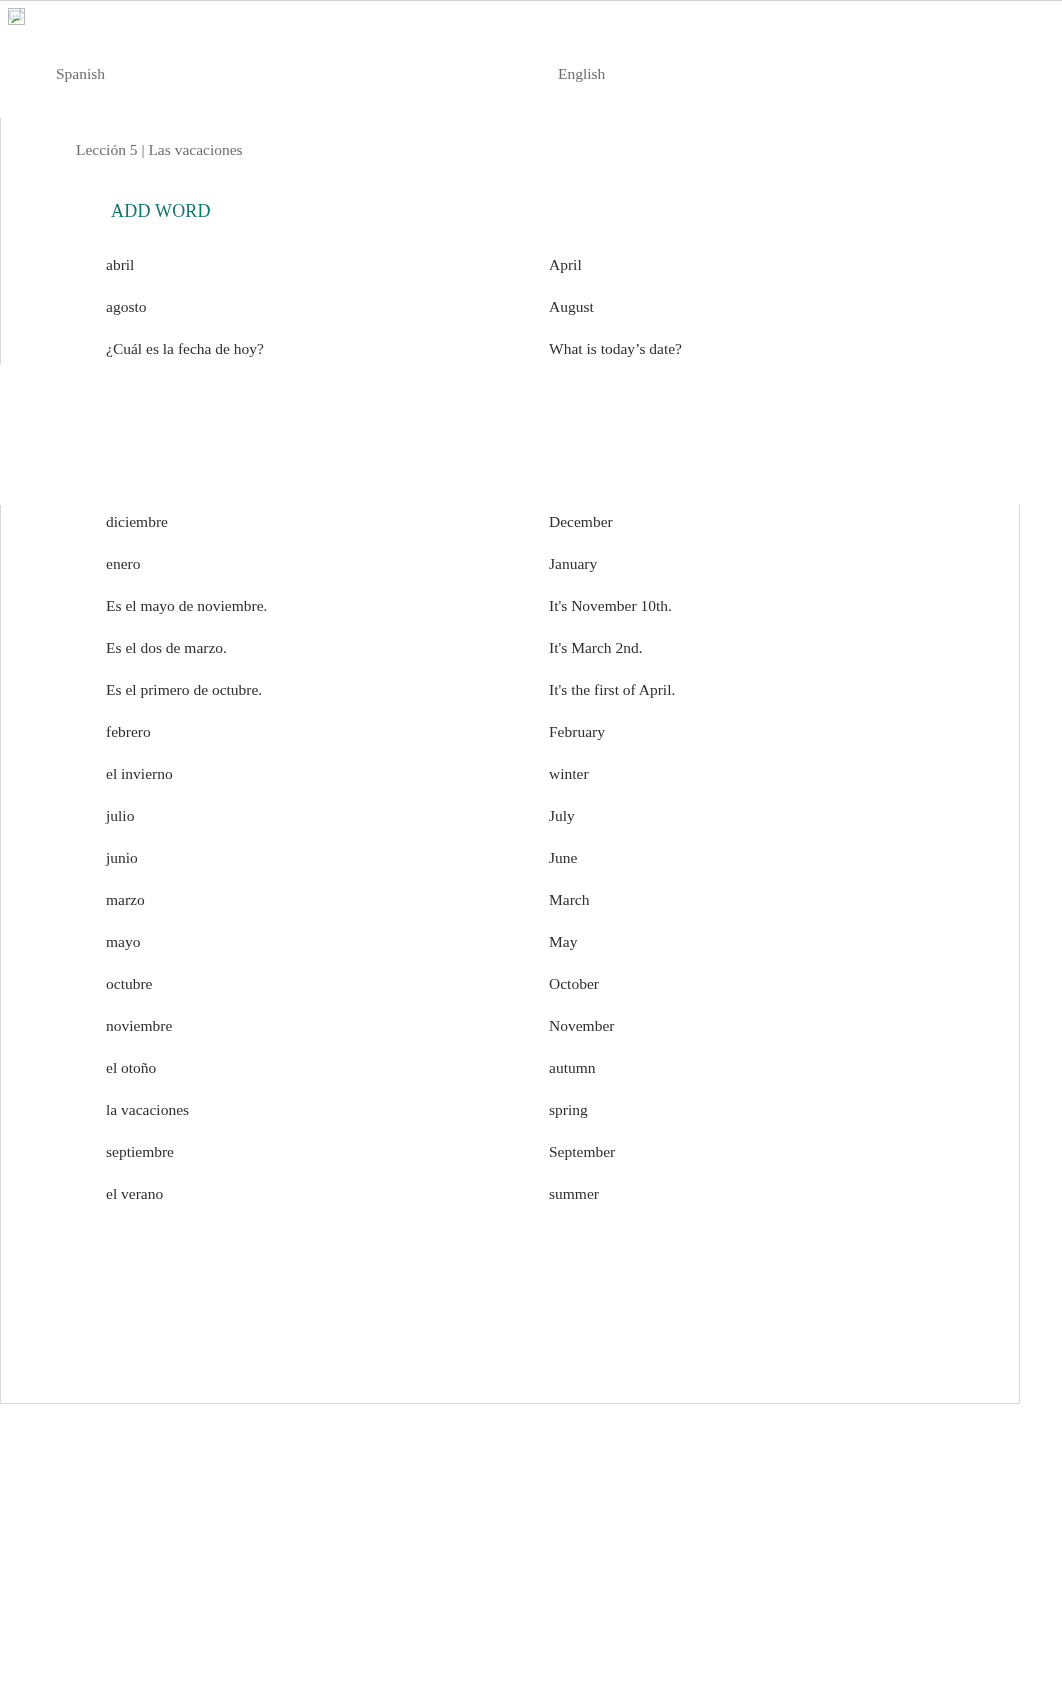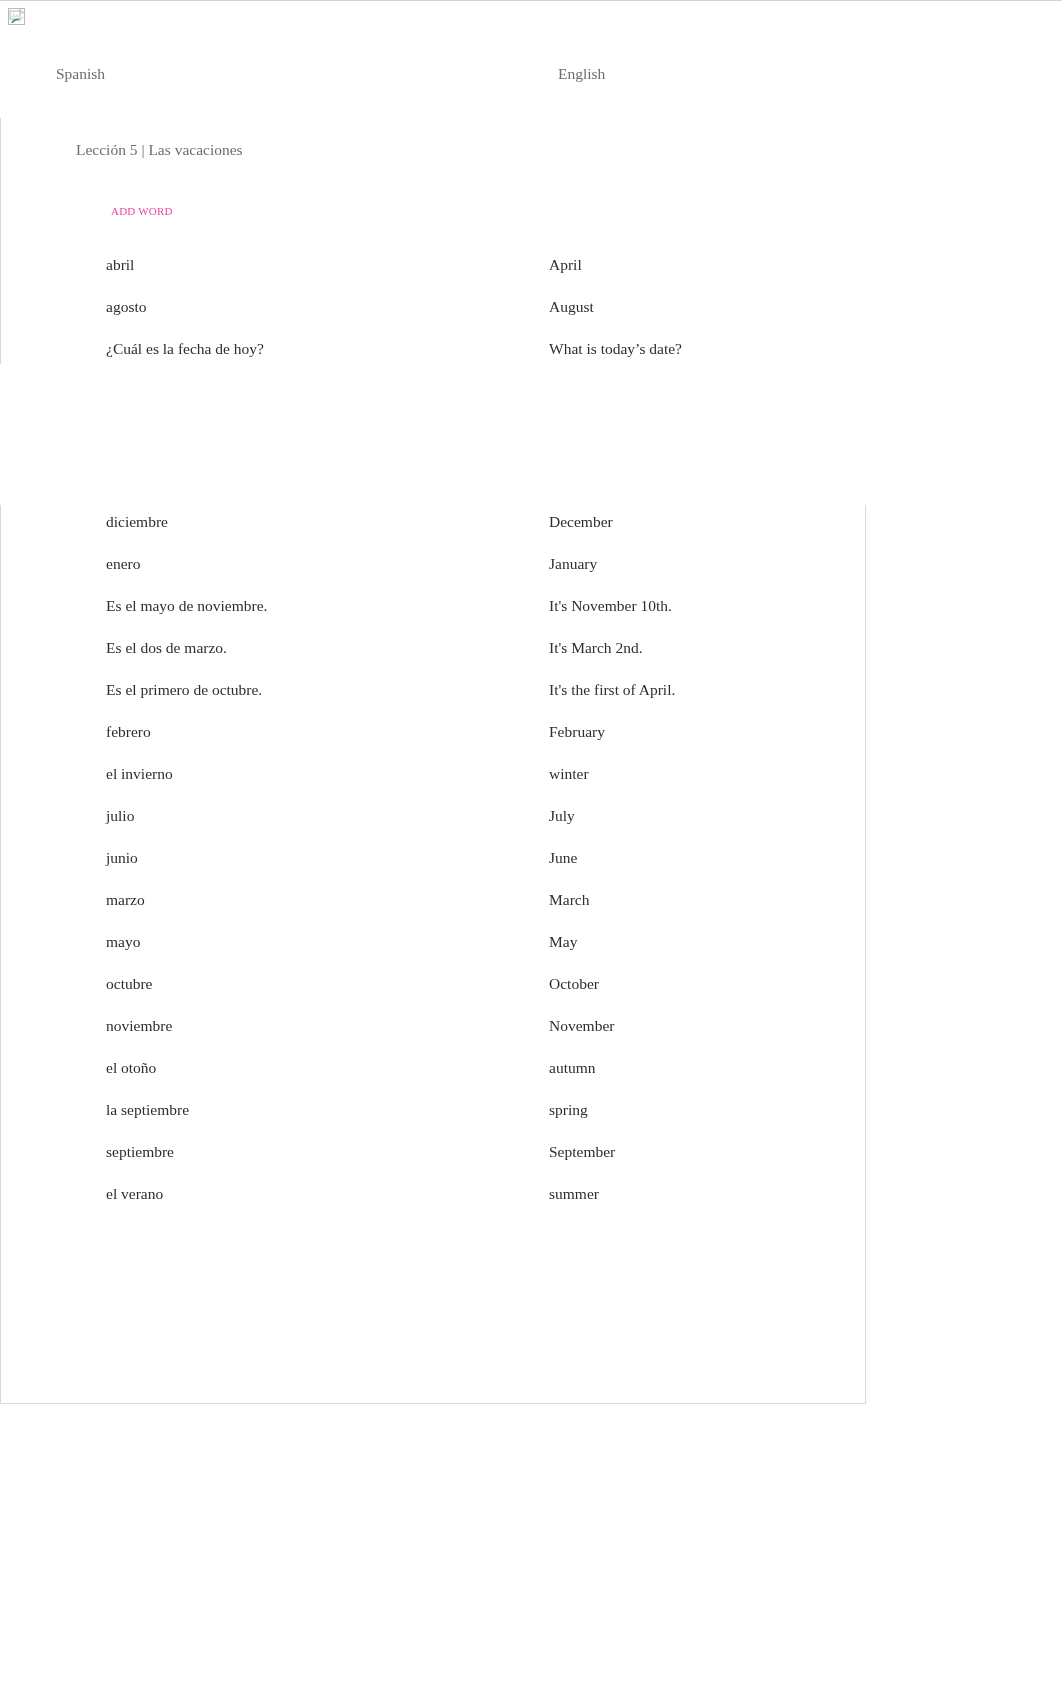--- a/index.html
+++ b/index.html
@@ -73,22 +73,22 @@
     top: 22px;
     font-size: 15.5px;
     color: #6d6d6d;
     line-height: 20px;
     white-space: nowrap;
   }
   .add-word {
     position: absolute;
     left: 110px;
     top: 83px;
-    font-size: 11px;
-    color: #ec4899;
+    font-size: 18px;
+    color: #0f766e;
     line-height: 20px;
     letter-spacing: 0.2px;
     white-space: nowrap;
     cursor: pointer;
   }
 
   
   .rows-top {
     position: absolute;
     left: 0;
@@ -109,21 +109,21 @@
     white-space: nowrap;
   }
   .cell.term    { left: 105px; }
   .cell.meaning { left: 548px; }
 
   
   .panel-bottom {
     position: absolute;
     left: 0;
     top: 505px;
-    width: 866px;
+    width: 1020px;
     height: 899px;
     border-left: 1px solid #d9d9d9;
     border-right: 1px solid #d9d9d9;
     border-bottom: 1px solid #d9d9d9;
     box-sizing: border-box;
   }
   .panel-bottom .rows-wrap {
     position: absolute;
     left: 0;
     top: -4px;
@@ -225,21 +225,21 @@
       </div>
       <div class="word-row">
         <div class="cell term">noviembre</div>
         <div class="cell meaning">November</div>
       </div>
       <div class="word-row">
         <div class="cell term">el otoño</div>
         <div class="cell meaning">autumn</div>
       </div>
       <div class="word-row">
-        <div class="cell term">la septiembre</div>
+        <div class="cell term">la vacaciones</div>
         <div class="cell meaning">spring</div>
       </div>
       <div class="word-row">
         <div class="cell term">septiembre</div>
         <div class="cell meaning">September</div>
       </div>
       <div class="word-row">
         <div class="cell term">el verano</div>
         <div class="cell meaning">summer</div>
       </div>

